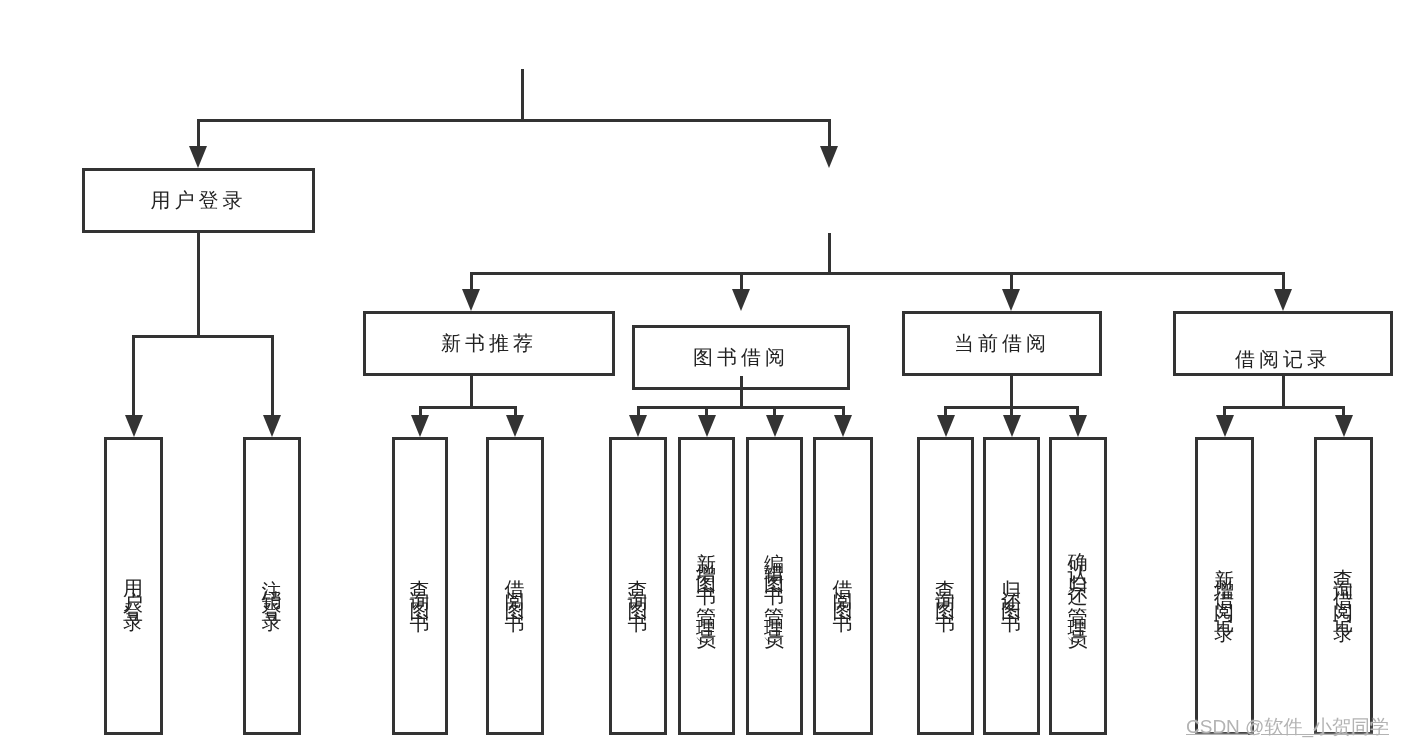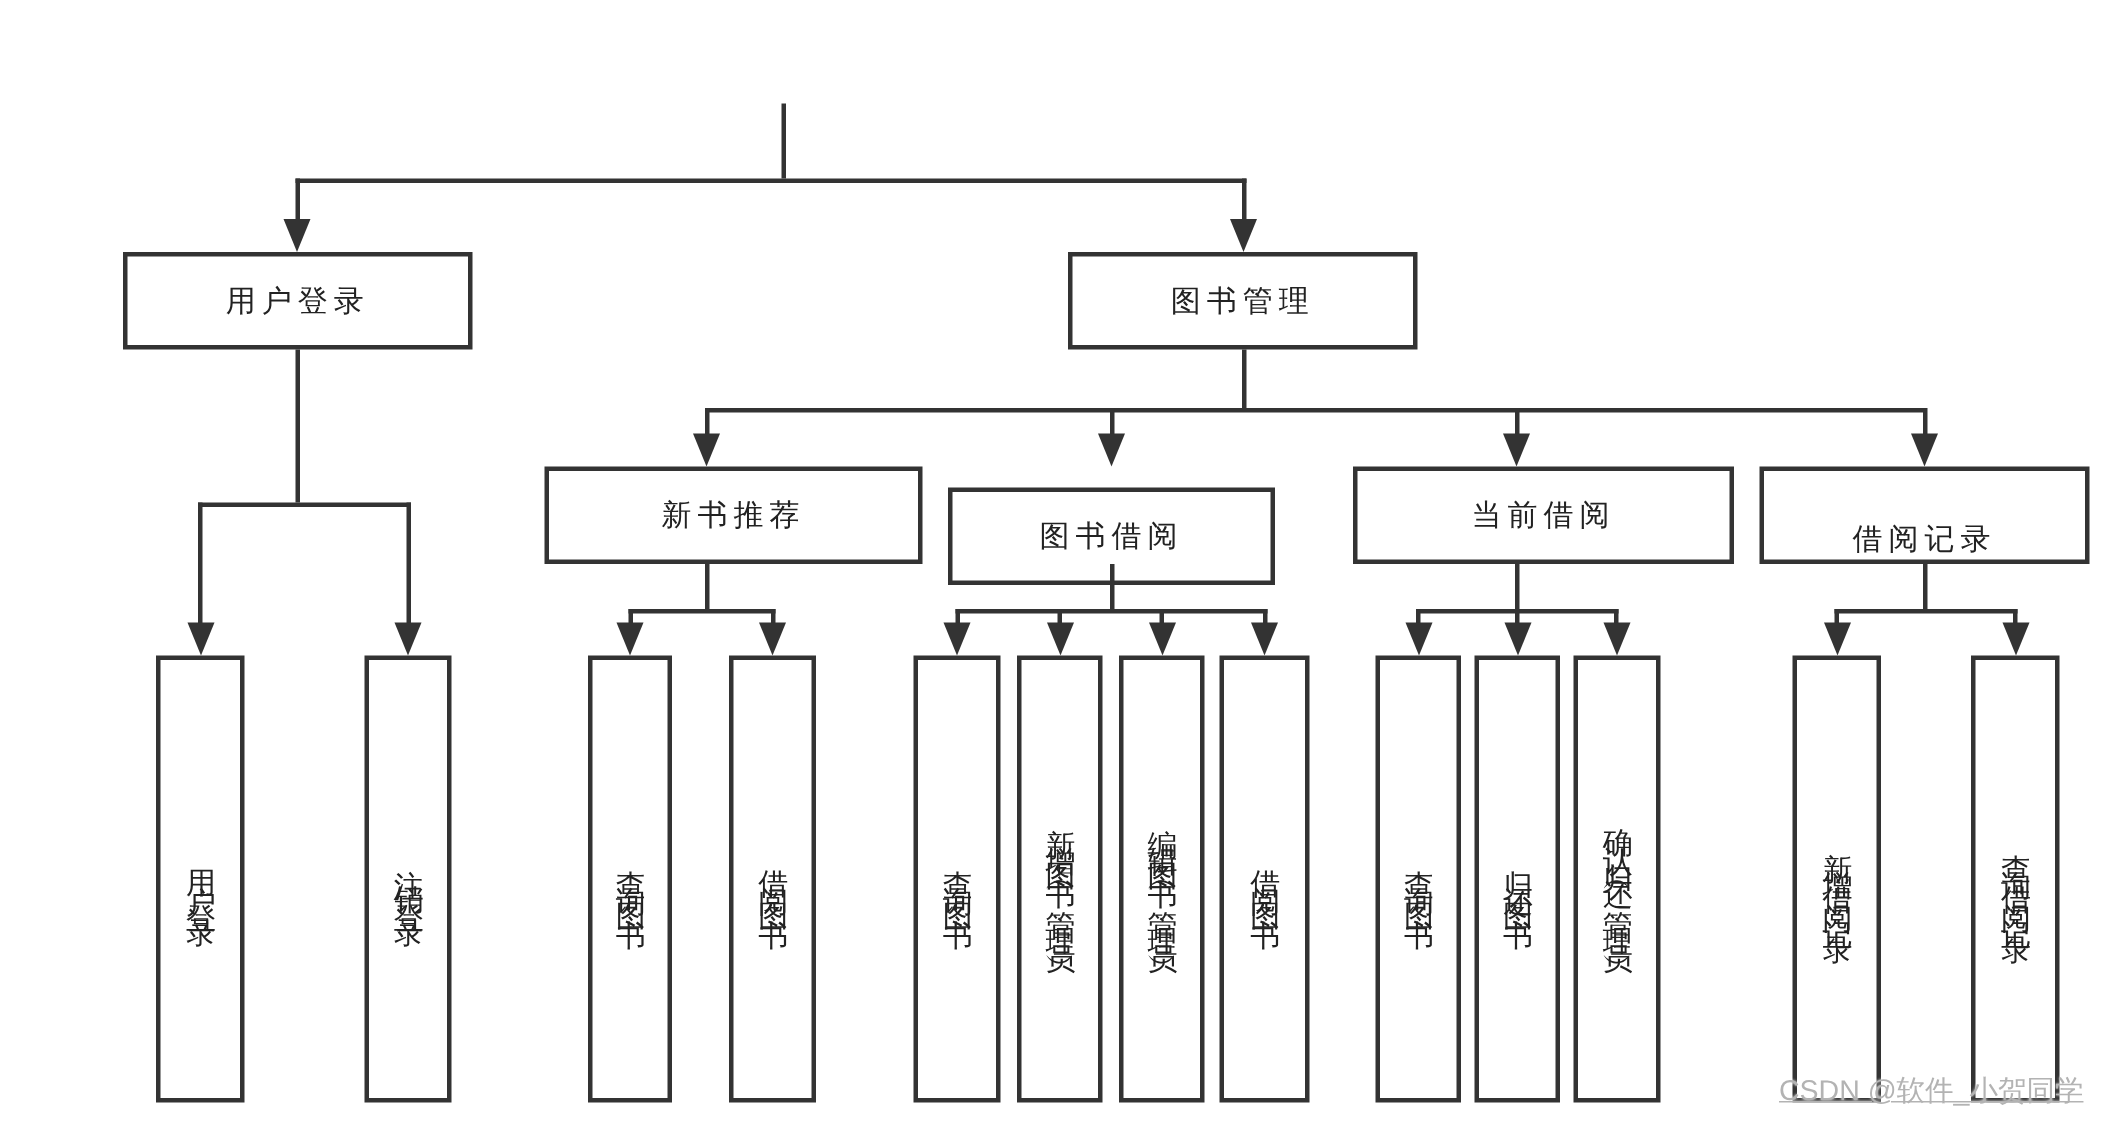--- a/index.html
+++ b/index.html
@@ -32,31 +32,28 @@
 </style>
 </head>
 <body>
 
 <div id="canvas">
 
 
   <div class="box" style="left:82px;top:168px;width:233px;height:65px;">
     <span class="hlabel">用户登录</span>
   </div>
-  <div class="box" style="left:712px;top:168px;width:233px;height:65px;">
-    <span class="hlabel">图书管理</span>
-  </div>
 
   <div class="box" style="left:363px;top:311px;width:252px;height:65px;">
     <span class="hlabel">新书推荐</span>
   </div>
   <div class="box" style="left:632px;top:325px;width:218px;height:65px;">
     <span class="hlabel">图书借阅</span>
   </div>
-  <div class="box" style="left:902px;top:311px;width:254px;height:65px;">
+  <div class="box" style="left:902px;top:311px;width:200px;height:65px;">
     <span class="hlabel">当前借阅</span>
   </div>
   <div class="box" style="left:1173px;top:311px;width:220px;height:65px;align-items:flex-end;">
     <span class="hlabel">借阅记录</span>
   </div>
 
   <div class="box vbox" style="left:104px;top:437px;width:59px;height:298px;">
     <span class="vlabel">用户登录</span>
   </div>
   <div class="box vbox" style="left:243px;top:437px;width:58px;height:298px;">

